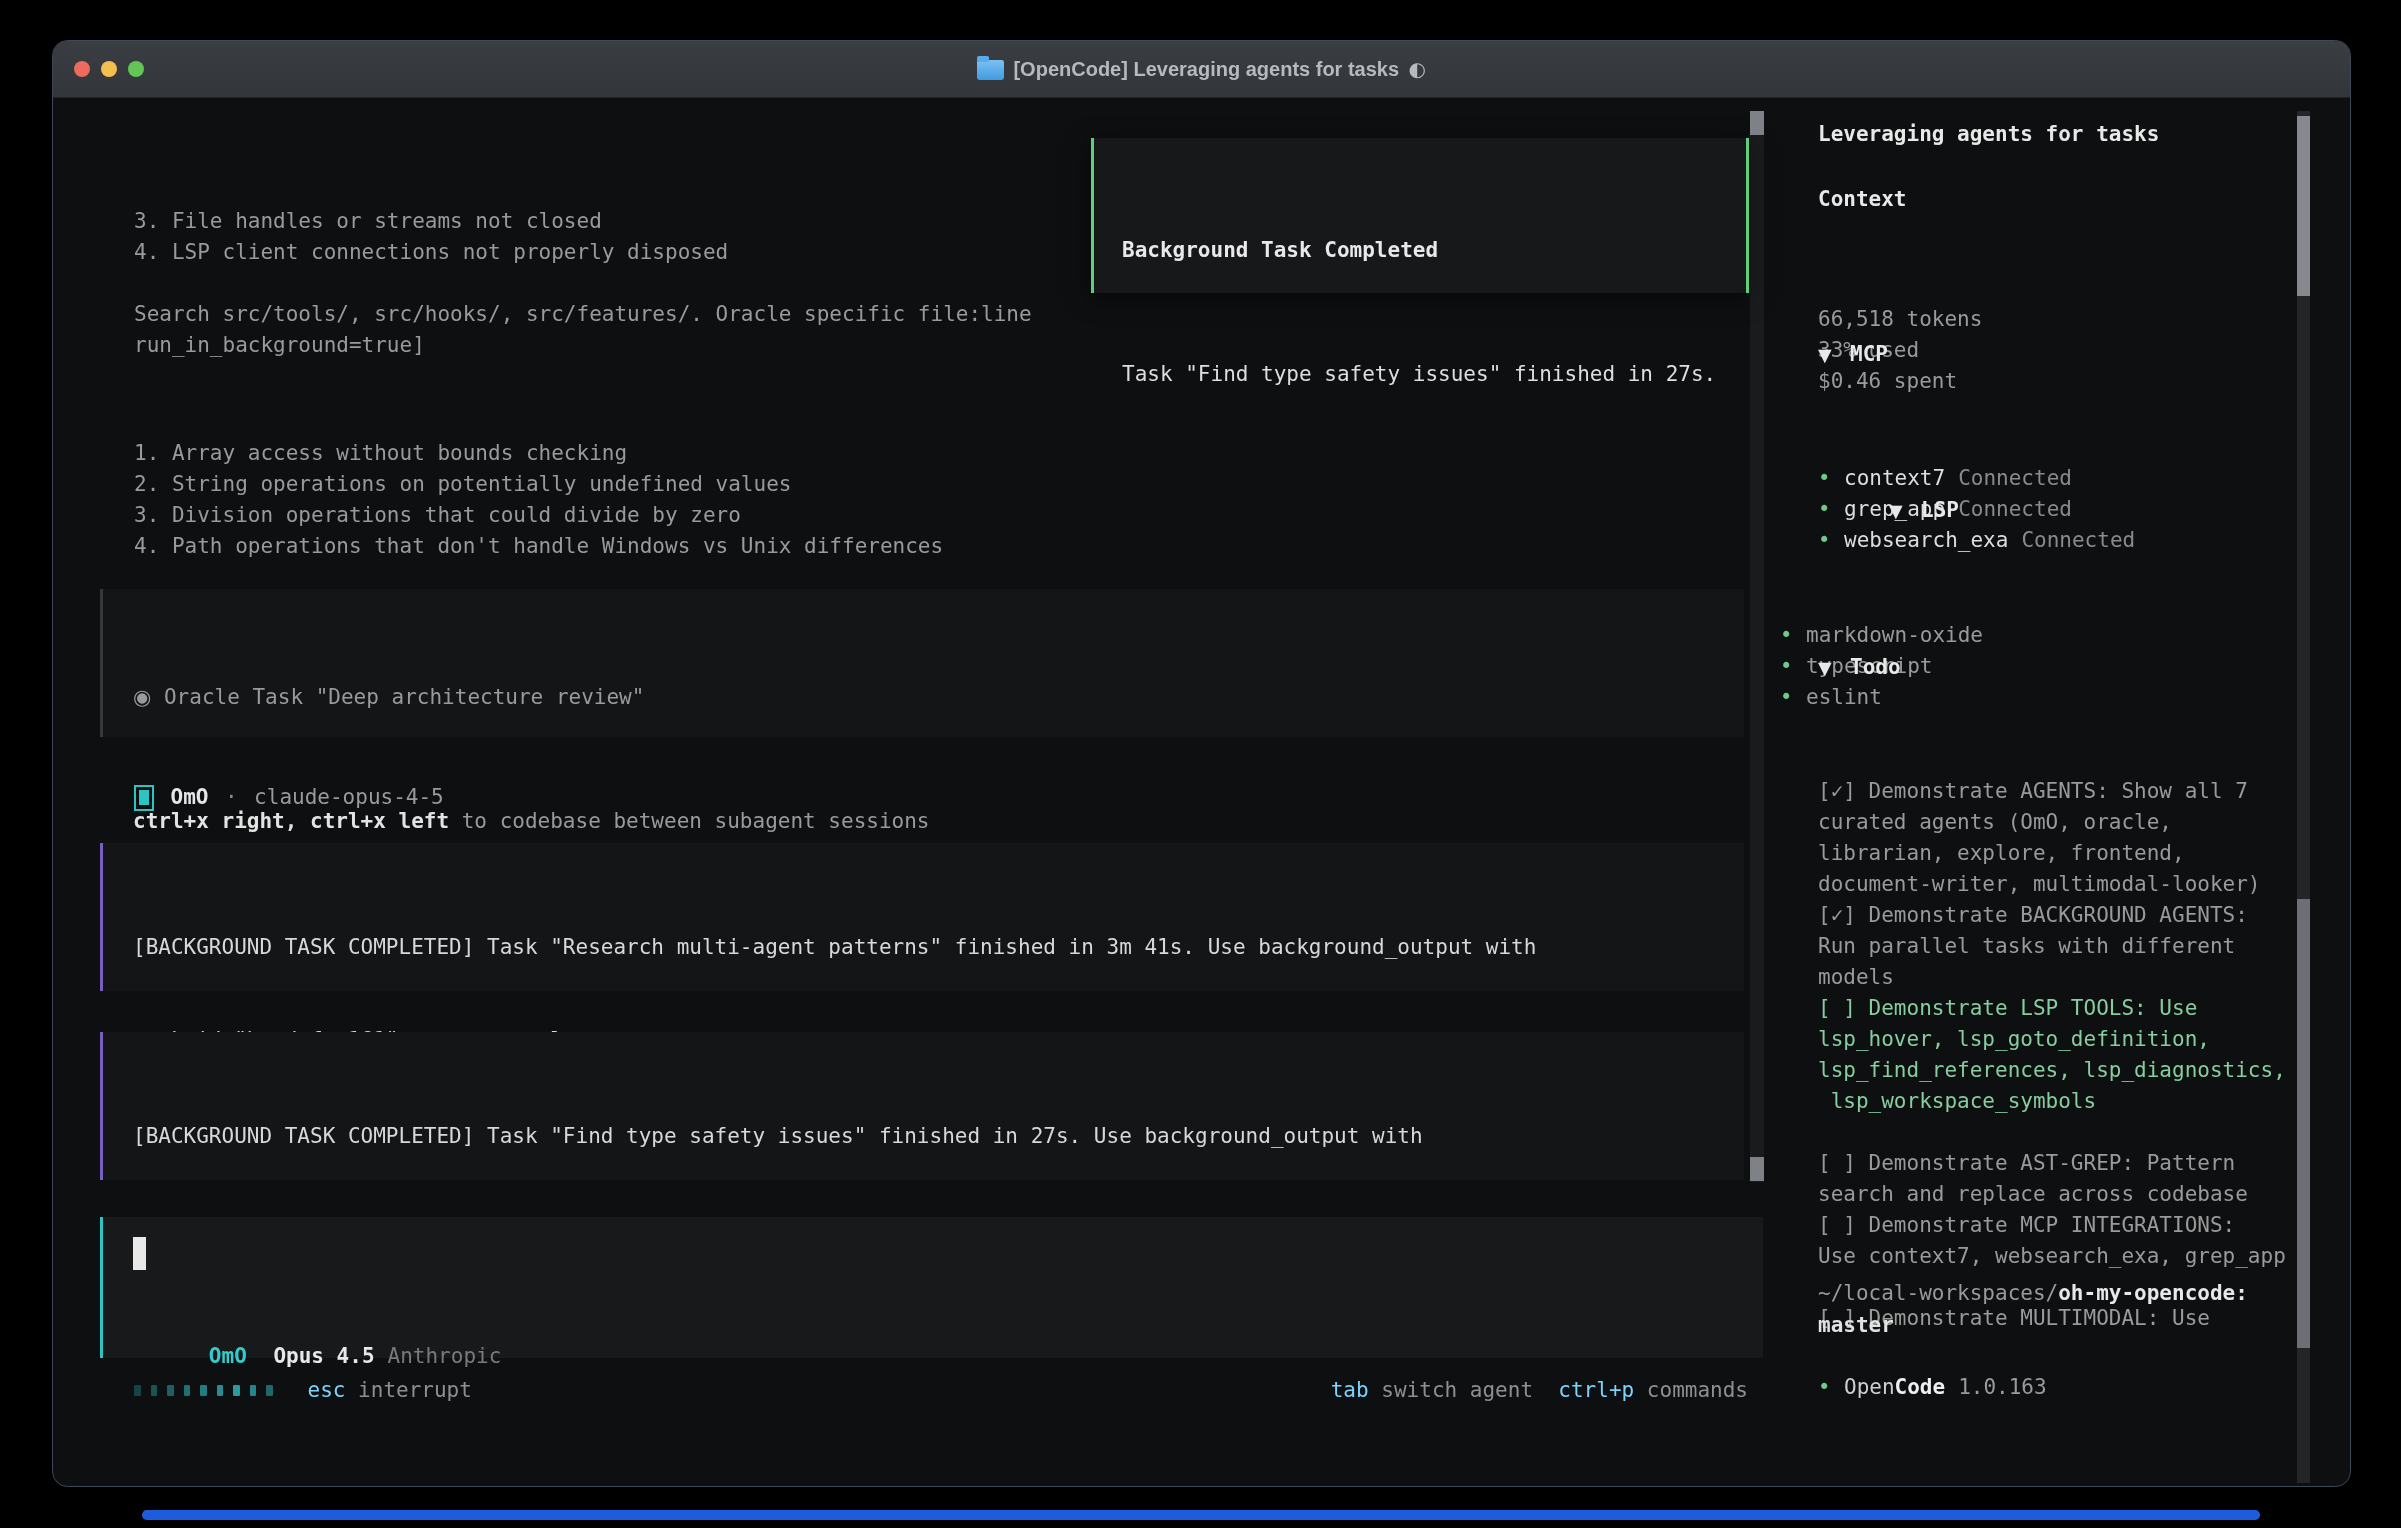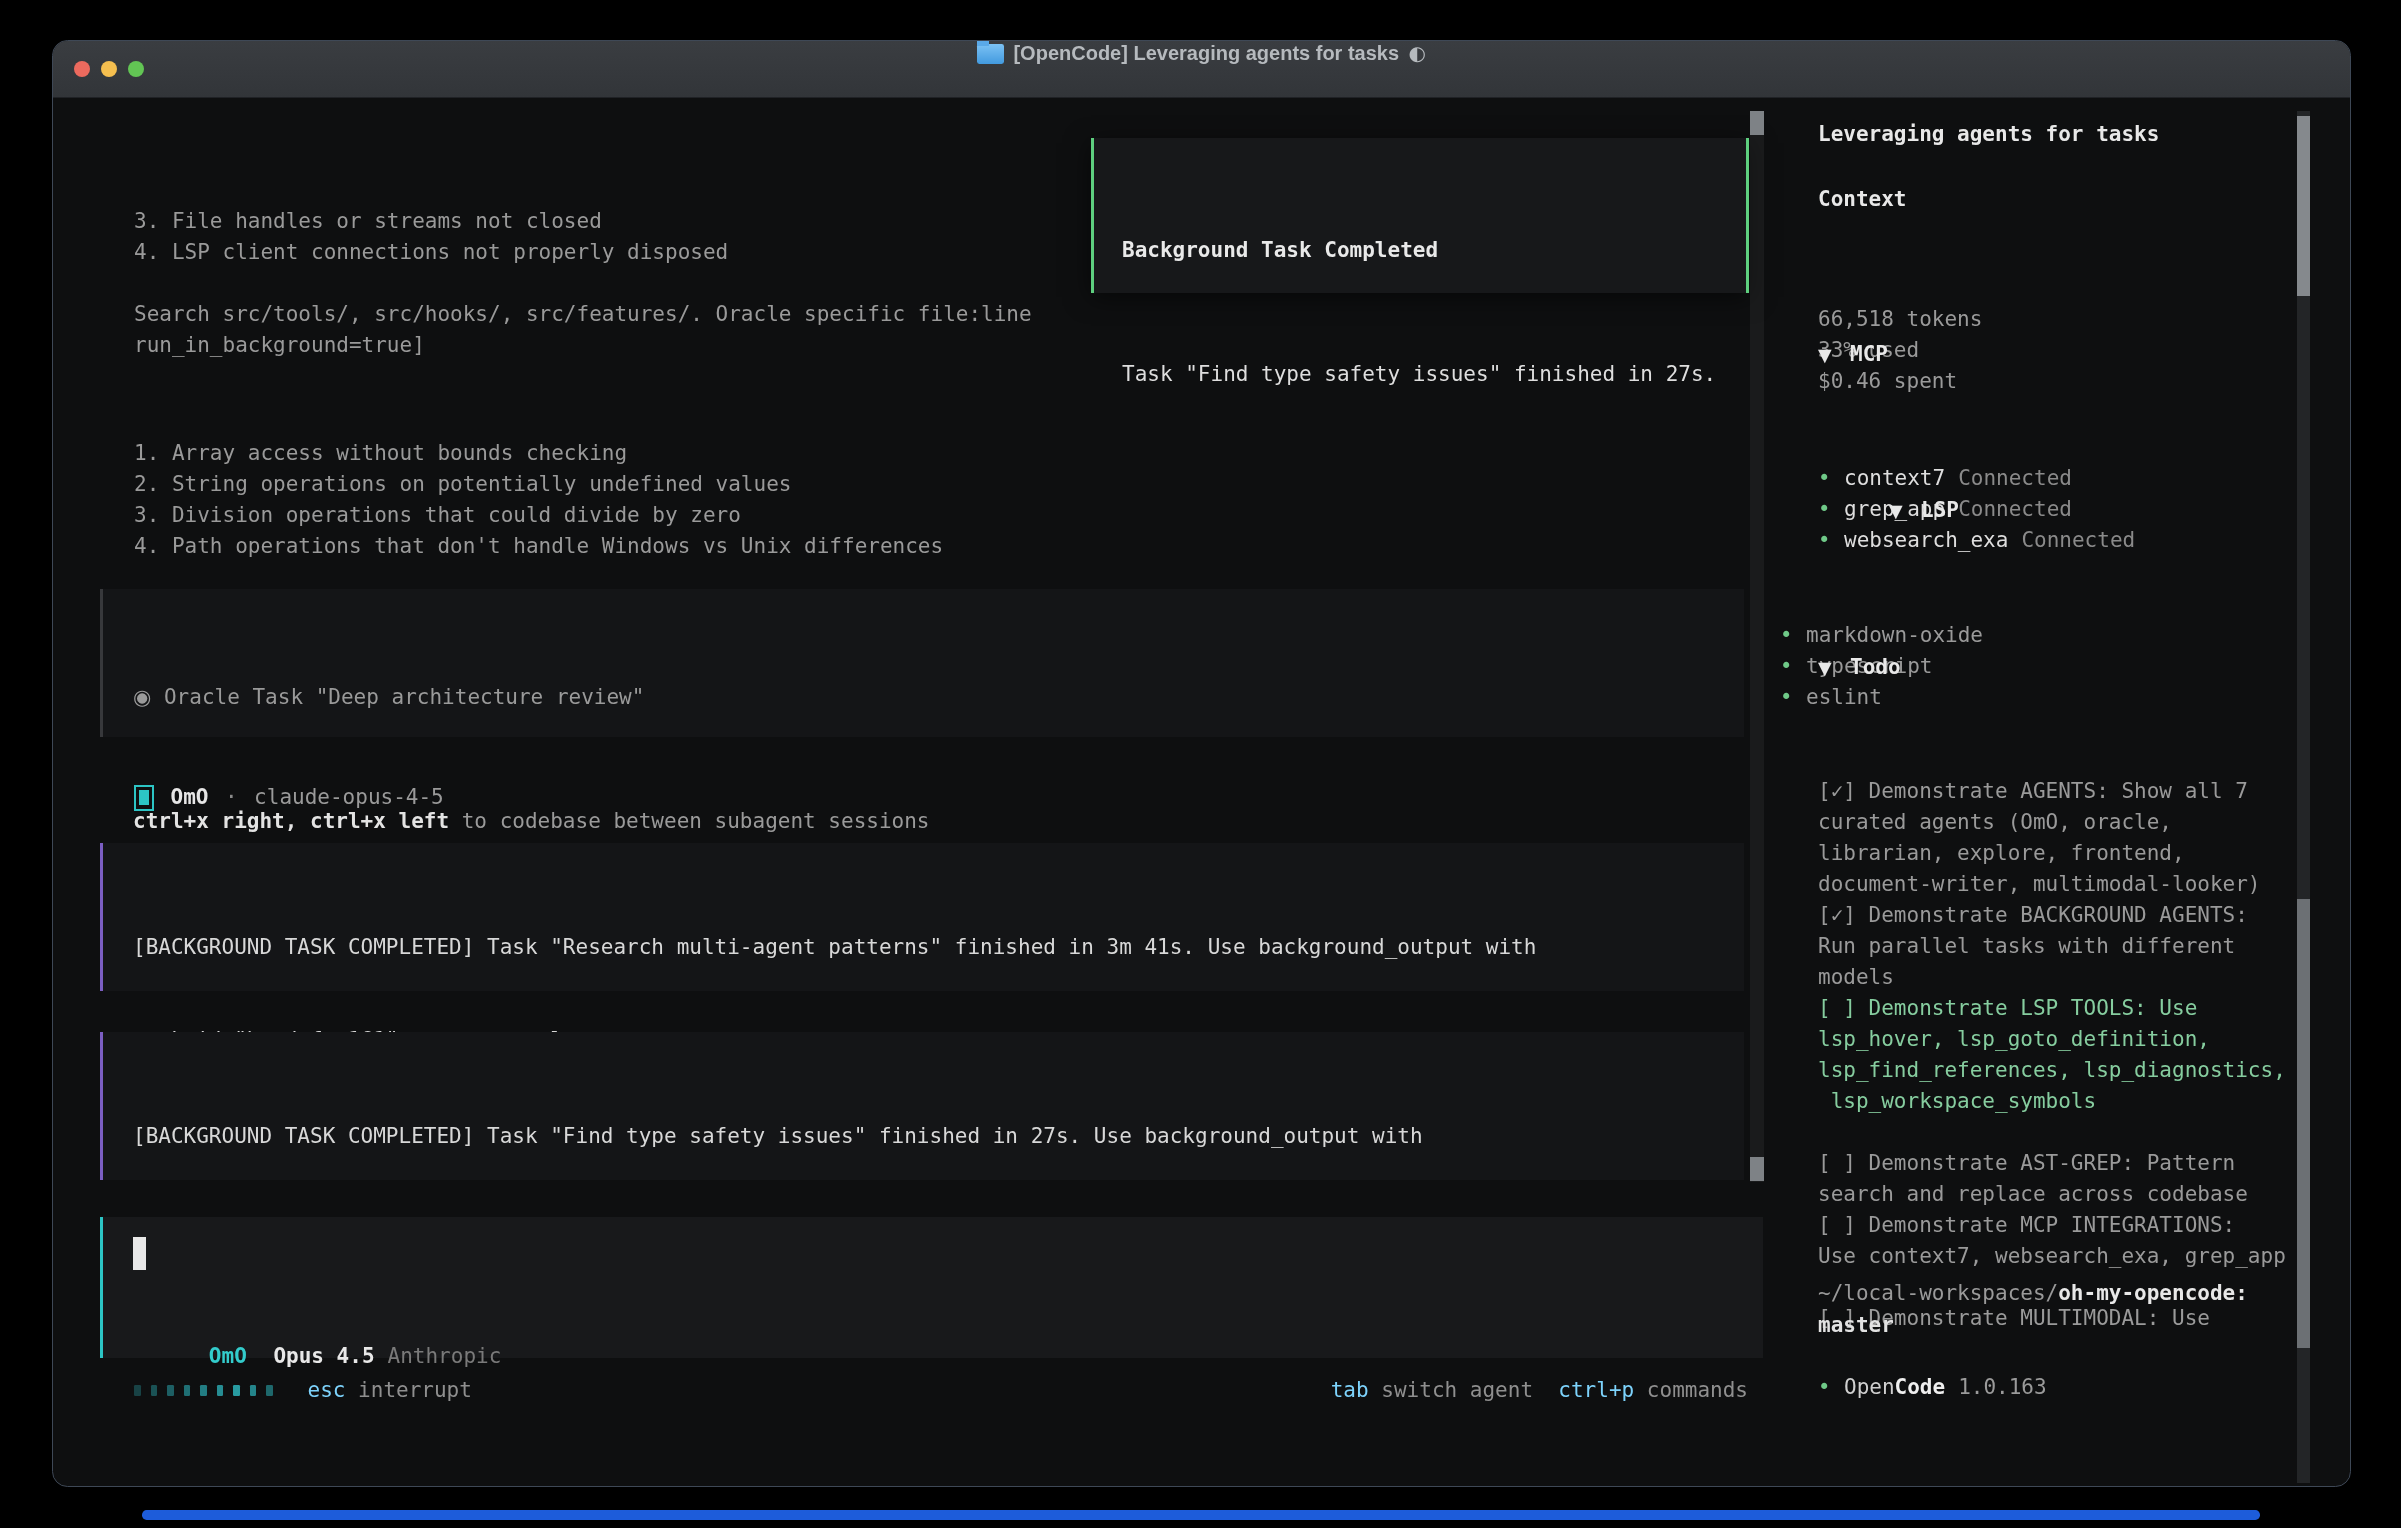--- a/index.html
+++ b/index.html
@@ -3,21 +3,21 @@
 <meta charset="utf-8">
 <style>
   html,body{margin:0;padding:0;background:#000;}
   body{width:2401px;height:1528px;position:relative;overflow:hidden;
        font-family:"DejaVu Sans Mono","DejaVu Sans",monospace;}
   .window{position:absolute;left:52px;top:40px;width:2299px;height:1447px;
           background:#0e0f10;border:1.2px solid #3e4856;border-radius:15.4px;
           overflow:hidden;box-sizing:border-box;}
   .titlebar{position:absolute;left:0;top:0;right:0;height:56px;
             background:linear-gradient(#3a3d41,#323539);
-            border-bottom:1.2px solid #202226;display:flex;align-items:flex-start;justify-content:center;}
+            border-bottom:1.2px solid #202226;display:flex;align-items:center;justify-content:center;}
   .traffic{position:absolute;left:21px;top:0;height:56px;display:flex;align-items:center;gap:11.2px;}
   .tl{width:16px;height:16px;border-radius:50%;}
   .title-wrap{display:flex;align-items:center;gap:9.5px;
               font-family:"Liberation Sans","DejaVu Sans",sans-serif;
               font-weight:bold;font-size:20px;color:#b6babe;}
   .folder{position:relative;width:27px;height:20px;background:linear-gradient(#7cc2f4,#429adf);
           border-radius:2.4px;margin-top:2.4px;}
   .folder::before{content:"";position:absolute;left:0;top:-4.1px;width:11.8px;height:5.9px;
           background:#5aa9e8;border-radius:1.8px 1.8px 0 0;}
   .halfmoon{font-family:"DejaVu Sans",sans-serif;font-weight:normal;font-size:20px;color:#b6babe;}

